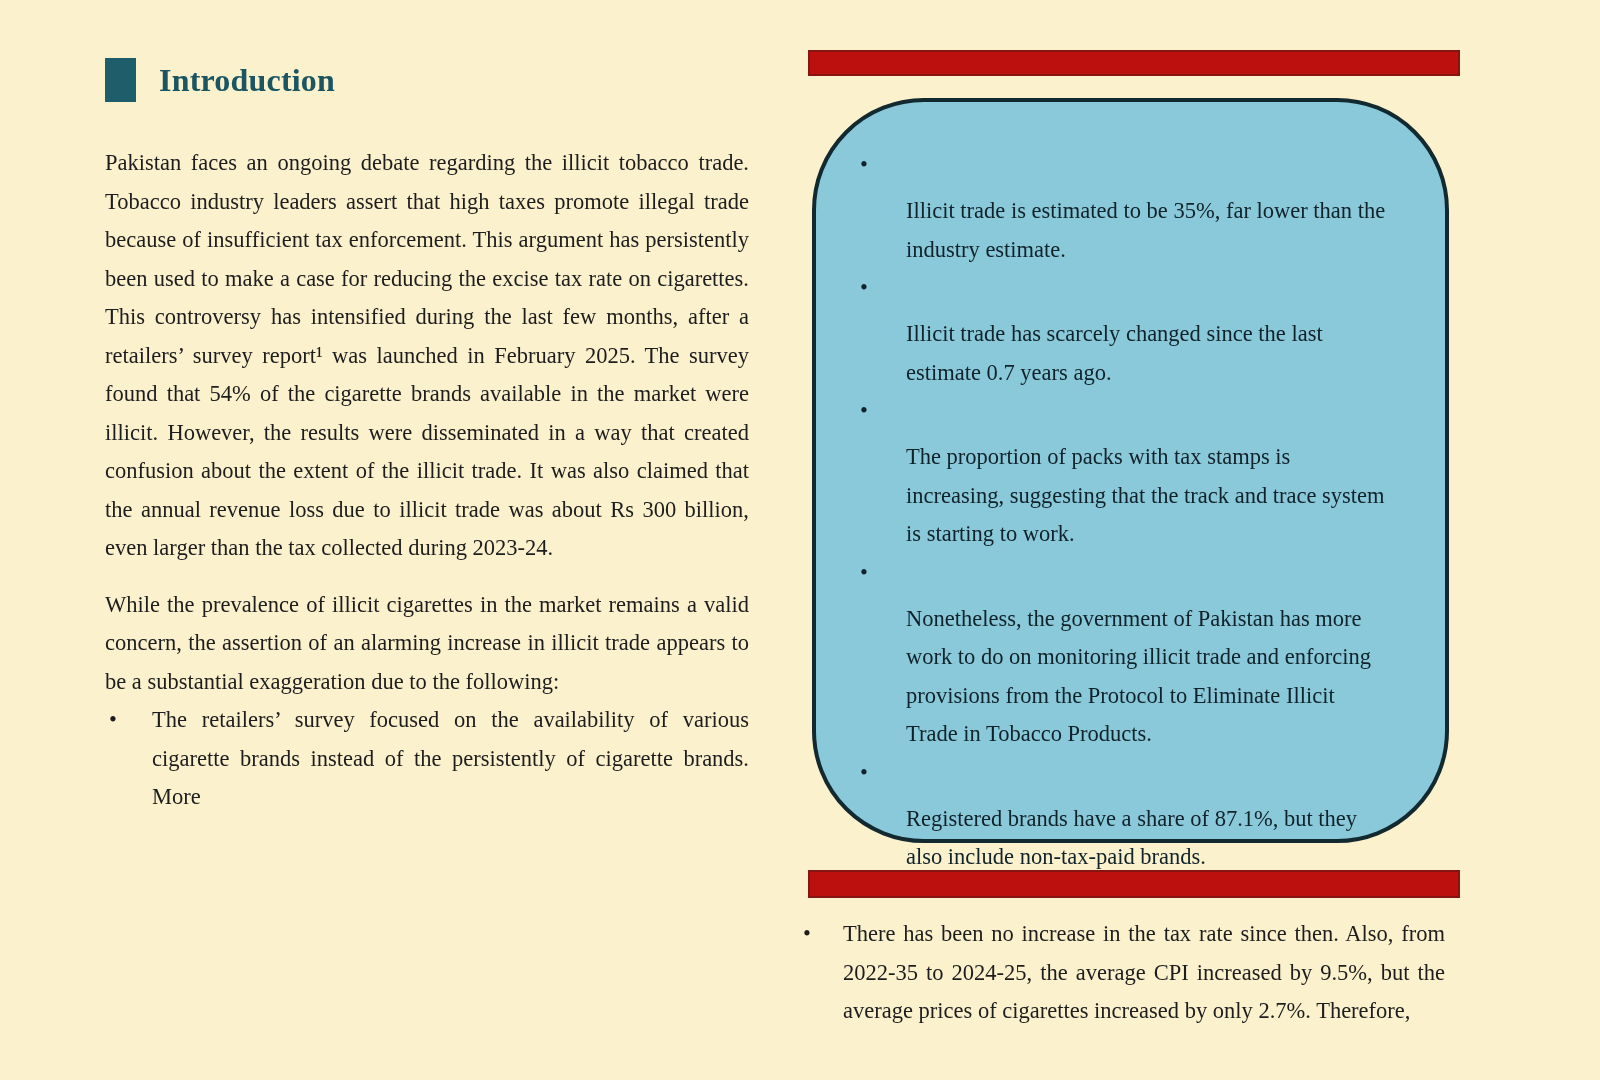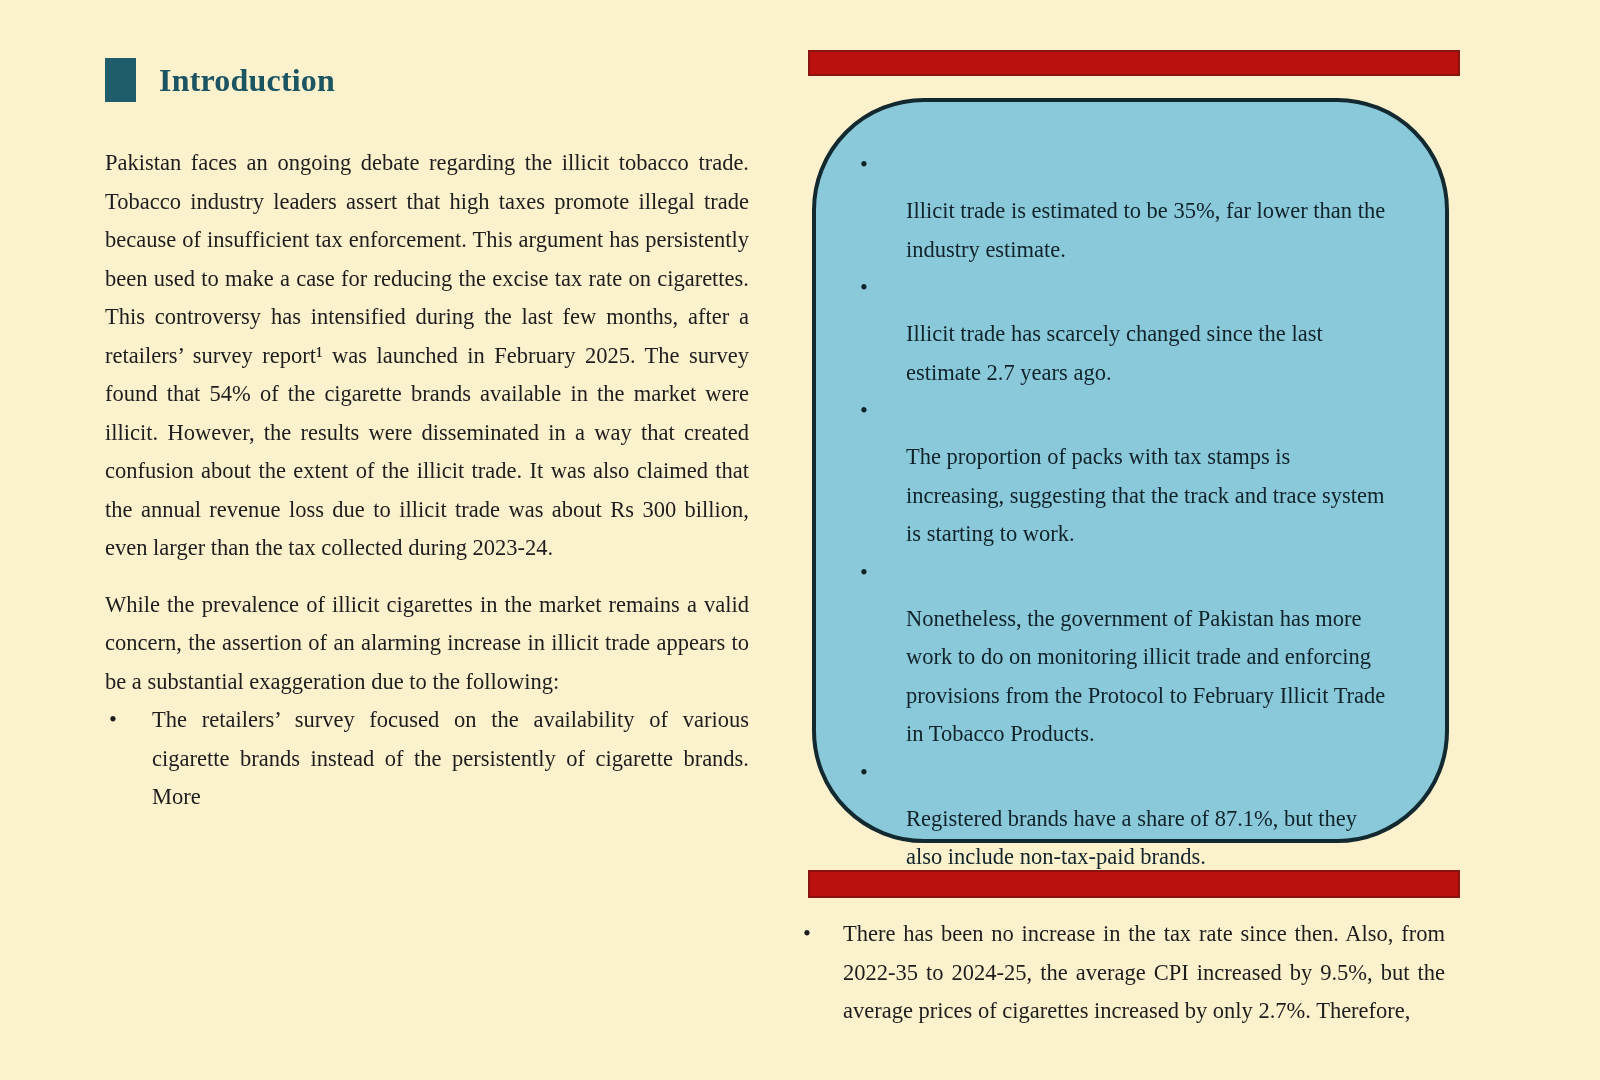--- a/index.html
+++ b/index.html
@@ -140,29 +140,29 @@
   <div class="red-bar top"></div>
 
   <div class="callout-box">
     <ul class="bullet-list box-list">
       <li>
         <span class="bullet-marker">•</span>
         <span class="li-text">Illicit trade is estimated to be 35%, far lower than the industry estimate.</span>
       </li>
       <li>
         <span class="bullet-marker">•</span>
-        <span class="li-text">Illicit trade has scarcely changed since the last estimate 2.7 years ago.</span>
+        <span class="li-text">Illicit trade has scarcely changed since the last estimate 0.7 years ago.</span>
       </li>
       <li>
         <span class="bullet-marker">•</span>
         <span class="li-text">The proportion of packs with tax stamps is increasing, suggesting that the track and trace system is starting to work.</span>
       </li>
       <li>
         <span class="bullet-marker">•</span>
-        <span class="li-text">Nonetheless, the government of Pakistan has more work to do on monitoring illicit trade and enforcing provisions from the Protocol to February Illicit Trade in Tobacco Products.</span>
+        <span class="li-text">Nonetheless, the government of Pakistan has more work to do on monitoring illicit trade and enforcing provisions from the Protocol to Eliminate Illicit Trade in Tobacco Products.</span>
       </li>
       <li>
         <span class="bullet-marker">•</span>
         <span class="li-text">Registered brands have a share of 87.1%, but they also include non-tax-paid brands.</span>
       </li>
     </ul>
   </div>
 
   <div class="red-bar bottom"></div>
 

